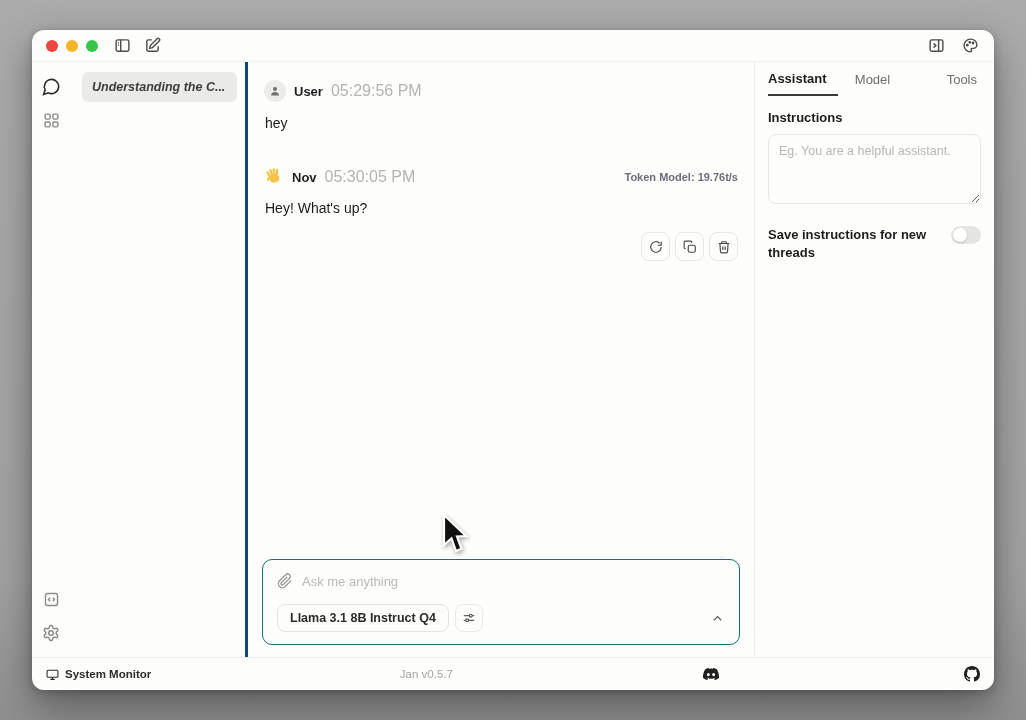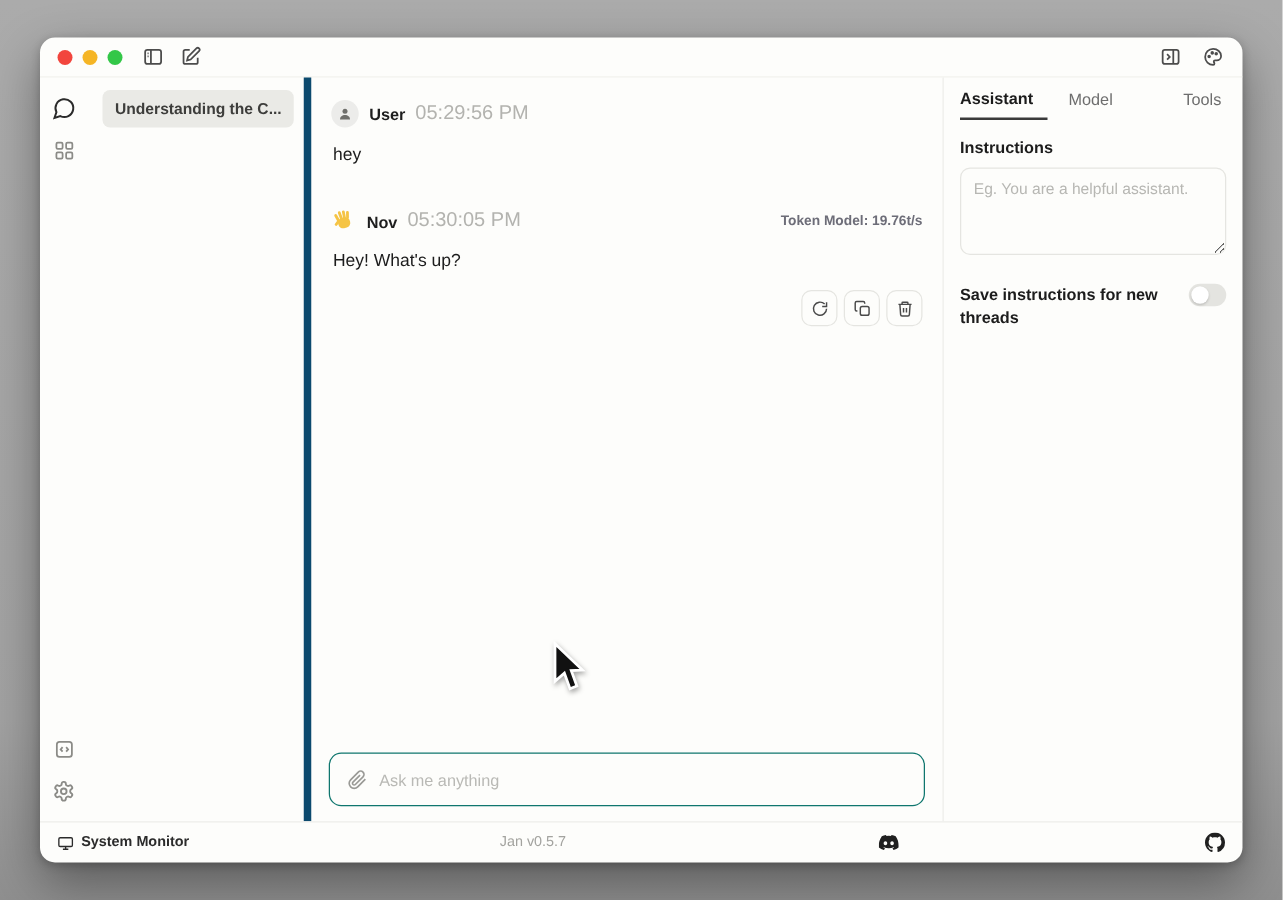--- a/index.html
+++ b/index.html
@@ -26,21 +26,21 @@
   .tb-right { margin-left:auto; display:flex; gap:14px; align-items:center; }
   svg { display:block; }
   
   .main { flex:1 1 auto; display:flex; min-height:0; }
   .rail { flex:0 0 38px; display:flex; flex-direction:column; align-items:center;
           padding:10px 0; }
   .rail .spacer { flex:1; }
   .rail-btn { width:28px; height:28px; display:flex; align-items:center; justify-content:center;
               border-radius:6px; color:#8b8b87; margin-bottom:6px; }
   .rail-btn.active { color:#2b2b2b; }
-  .threads { flex:0 0 178px; border-right:6px solid #0c4a6e; padding:10px 8px 10px 12px; }
+  .threads { flex:0 0 178px; border-right:3px solid #0c4a6e; padding:10px 8px 10px 12px;font-style:italic; }
   .thread-item { background:#eaeae6; border-radius:6px; height:30px; display:flex; align-items:center;
                  padding:0 10px; font-size:12.5px; font-weight:600; color:#3d3d3b;
                  white-space:nowrap; overflow:hidden; text-overflow:ellipsis; }
   
   .chat { flex:1 1 auto; border-right:1px solid #ededea; display:flex; flex-direction:column; min-width:0; }
   .messages { flex:1 1 auto; padding:18px 16px 0; overflow:hidden; }
   .msg-head { display:flex; align-items:center; gap:8px; }
   .avatar { width:22px; height:22px; border-radius:50%; background:#ececea; display:flex;
             align-items:center; justify-content:center; color:#6f6f6b; }
   .author { font-size:13px; font-weight:700; color:#1e1e1e; }
@@ -240,20 +240,36 @@
 
       <div class="input-box">
         <div class="input-row">
           <span style="display:flex">
             <svg width="16" height="16" viewBox="0 0 24 24" fill="none" stroke="currentColor" stroke-width="2">
                 <path d="M21.44 11.05l-9.19 9.19a6 6 0 0 1-8.49-8.49l9.19-9.19a4 4 0 0 1 5.66 5.66l-9.2 9.19a2 2 0 0 1-2.83-2.83l8.49-8.48"></path>
               </svg>
           </span>
           <input class="chat-input" placeholder="Ask me anything" style="">
         </div>
+        <div class="model-row">
+          <span class="model-chip">Llama 3.1 8B Instruct Q4</span>
+          <span class="model-settings">
+            <svg width="14" height="14" viewBox="0 0 24 24" fill="none" stroke="currentColor" stroke-width="2">
+                <line x1="3" y1="8" x2="21" y2="8"></line>
+                <circle cx="15" cy="8" r="2.4" fill="#fdfdfb"></circle>
+                <line x1="3" y1="16" x2="21" y2="16"></line>
+                <circle cx="9" cy="16" r="2.4" fill="#fdfdfb"></circle>
+              </svg>
+          </span>
+          <span class="collapse">
+            <svg width="15" height="15" viewBox="0 0 24 24" fill="none" stroke="currentColor" stroke-width="2">
+                <polyline points="6 15 12 9 18 15"></polyline>
+              </svg>
+          </span>
+        </div>
       </div>
     </div>
 
     <div class="rightpanel">
       <div class="tabs">
         <span class="tab t0 active">Assistant</span>
         <span class="tab t1">Model</span>
         <span class="tab t2">Tools</span>
       </div>
       <div class="rp-body">

